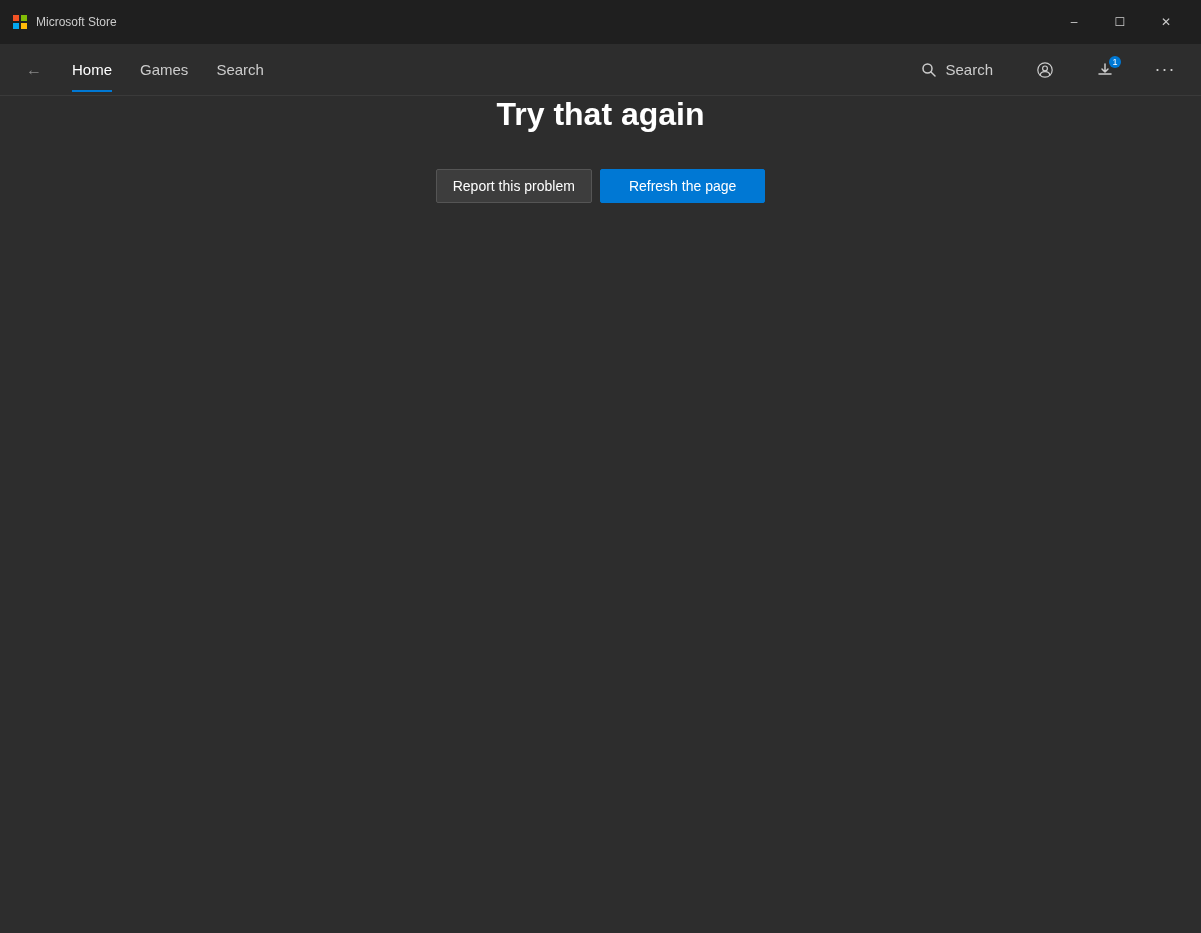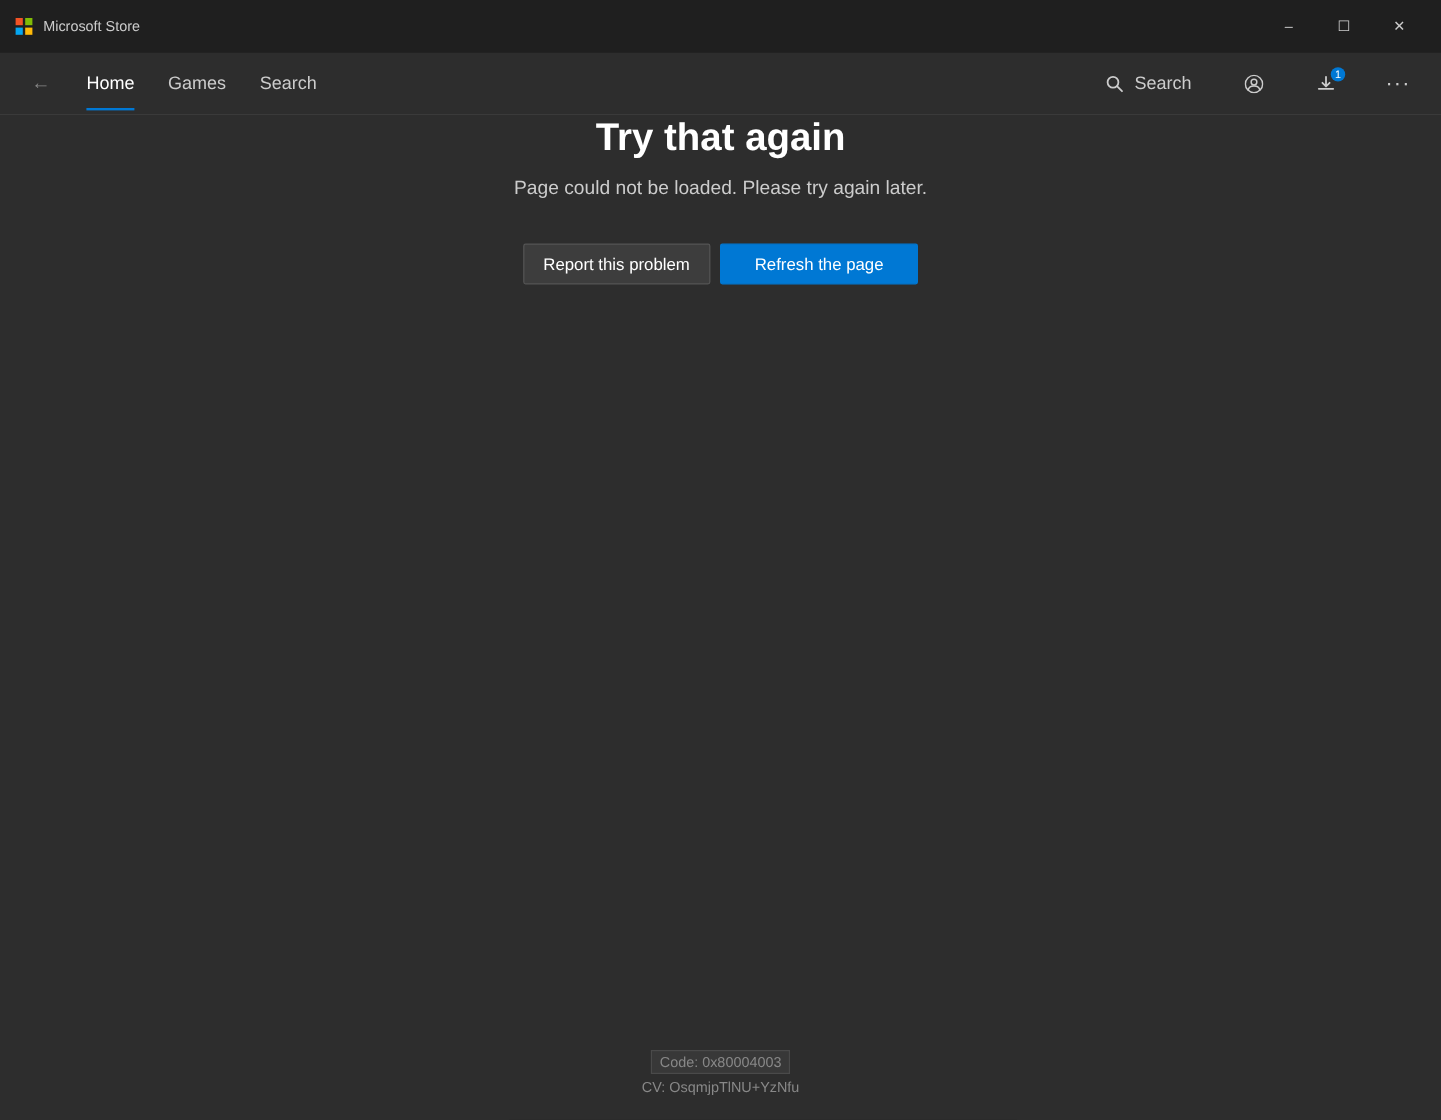--- a/index.html
+++ b/index.html
@@ -303,24 +303,19 @@
 
     <button class="nav-icon-btn">
       <span style="font-size:18px;letter-spacing:1px;color:#cccccc;">···</span>
     </button>
   </div>
 </div>
 
 <div class="main-content">
   <div class="error-container">
     <h1 class="error-title">Try that again</h1>
-    <p class="error-message">Page could not be loaded. Please try again later.</p>
     <div class="error-buttons">
       <button class="btn-report">Report this problem</button>
       <button class="btn-refresh">Refresh the page</button>
     </div>
   </div>
 
-  <div class="error-code-section">
-    <span class="error-code">Code: 0x80004003</span>
-    <span class="error-cv">CV: OsqmjpTlNU+YzNfu</span>
-  </div>
 </div>
 
 </body></html>

